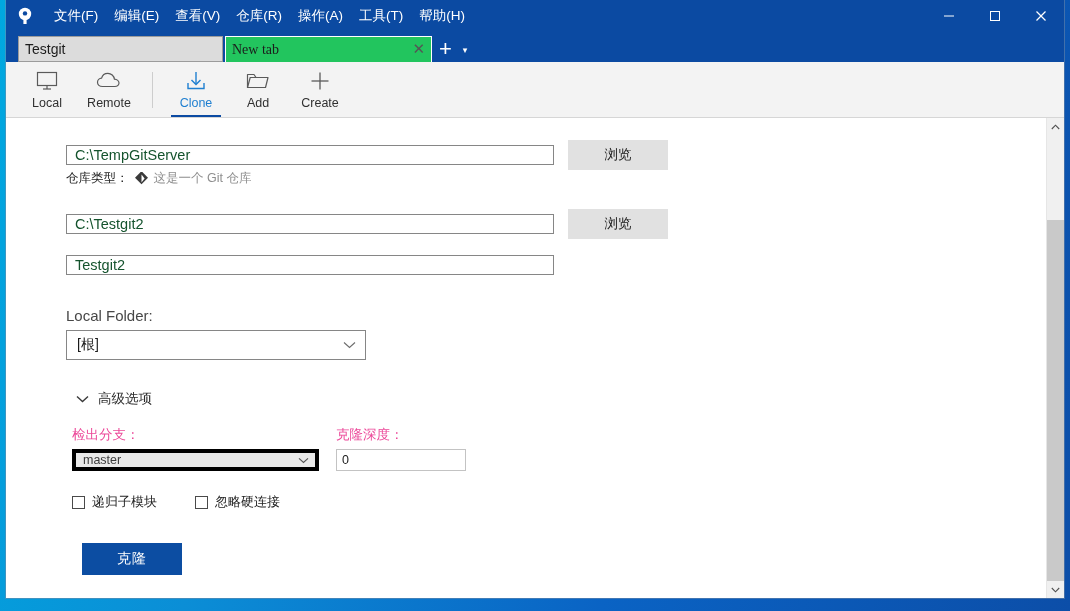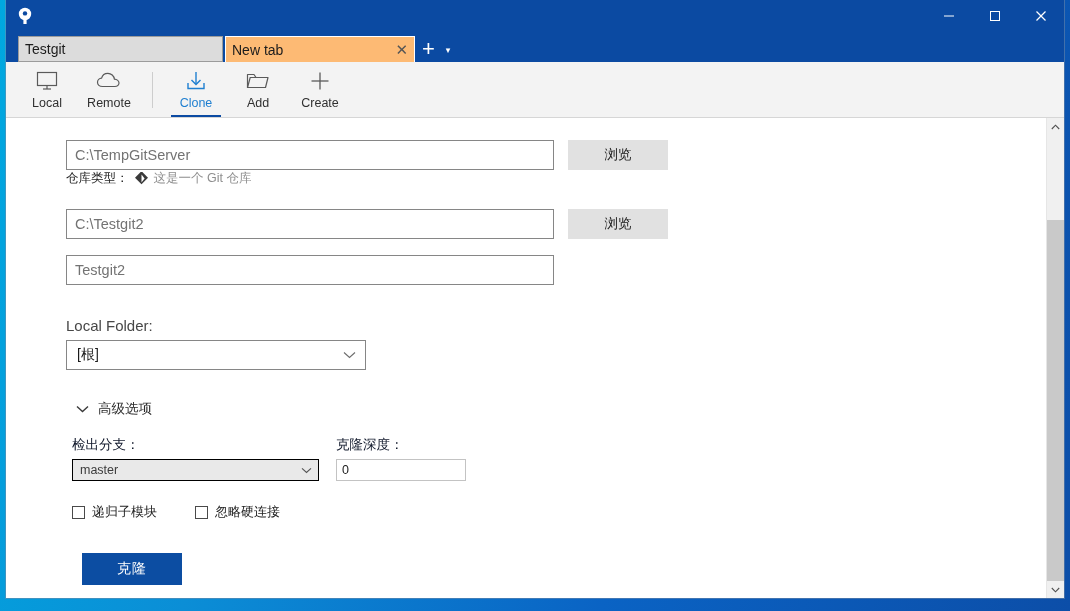--- a/index.html
+++ b/index.html
@@ -99,25 +99,26 @@
     cursor: default;
     white-space: nowrap;
   }
   .tab.inactive {
     background: #dcdcdc;
     border: 1px solid #9b9b9b;
     width: 205px;
     margin-right: 2px;
   }
   .tab.active {
-    background: #fdba74;
-    width: 190px;
+    background: #22c55e;
+    width: 207px;
     justify-content: space-between;
     border: 1px solid #ffffff;
     border-bottom: none;
+    font-family: Liberation Serif, serif;
   }
   .tab .tabclose {
     color: #555;
     font-size: 15px;
     margin-left: 8px;
     line-height: 1;
   }
   .tabplus {
     color: #ffffff;
     font-size: 22px;
@@ -189,25 +190,25 @@
     box-sizing: border-box;
     overflow: hidden;
   }
   .field-row {
     display: flex;
     align-items: center;
     gap: 14px;
   }
   .txtinput {
     width: 488px;
-    height: 30px;
+    height: 20px;
     border: 1px solid #868686;
     background: #ffffff;
     font-size: 14.5px;
-    color: #737373;
+    color: #14532d;
     padding: 0 8px;
     box-sizing: border-box;
     font-family: inherit;
     outline: none;
   }
   .browse-btn {
     width: 100px;
     height: 30px;
     background: #e1e1e1;
     border: 1px solid #e1e1e1;
@@ -250,27 +251,27 @@
     gap: 9px;
     font-size: 13.5px;
     color: #2b2b2b;
     cursor: default;
     margin-left: 10px;
   }
   .adv-toggle .chev { color: #3a3a3a; font-size: 11px; }
   .adv-body { margin-left: 6px; }
   .small-label {
     font-size: 13.5px;
-    color: #0f172a;
+    color: #ec4899;
     margin-bottom: 5px;
   }
   .combo-small {
     width: 247px;
     height: 22px;
-    border: 1px solid #000000;
+    border: 4px solid #000000;
     background: #e9e9e9;
     display: flex;
     align-items: center;
     justify-content: space-between;
     padding: 0 6px 0 7px;
     box-sizing: border-box;
     font-size: 12.5px;
     color: #3c3c3c;
     cursor: default;
   }
@@ -345,20 +346,29 @@
 
     <div class="titlebar">
       <div class="applogo">
         <svg width="20" height="20" viewBox="0 0 20 20">
           <circle cx="10" cy="8" r="6.2" fill="#ffffff"></circle>
           <circle cx="10" cy="7.4" r="2.2" fill="#0b4aa2"></circle>
           <rect x="8.4" y="11.5" width="3.2" height="6.5" fill="#ffffff"></rect>
         </svg>
       </div>
 
+      <div class="menubar">
+        <div class="menuitem">文件(F)</div>
+        <div class="menuitem">编辑(E)</div>
+        <div class="menuitem">查看(V)</div>
+        <div class="menuitem">仓库(R)</div>
+        <div class="menuitem">操作(A)</div>
+        <div class="menuitem">工具(T)</div>
+        <div class="menuitem">帮助(H)</div>
+      </div>
 
       <div class="wincontrols">
         <div class="wbtn">
           <svg width="12" height="12" viewBox="0 0 12 12">
               <line x1="1" y1="6" x2="11" y2="6" stroke="#fff" stroke-width="1"></line>
             </svg>
         </div>
         <div class="wbtn">
           <svg width="12" height="12" viewBox="0 0 12 12">
               <rect x="1.5" y="1.5" width="9" height="9" fill="none" stroke="#fff" stroke-width="1"></rect>

